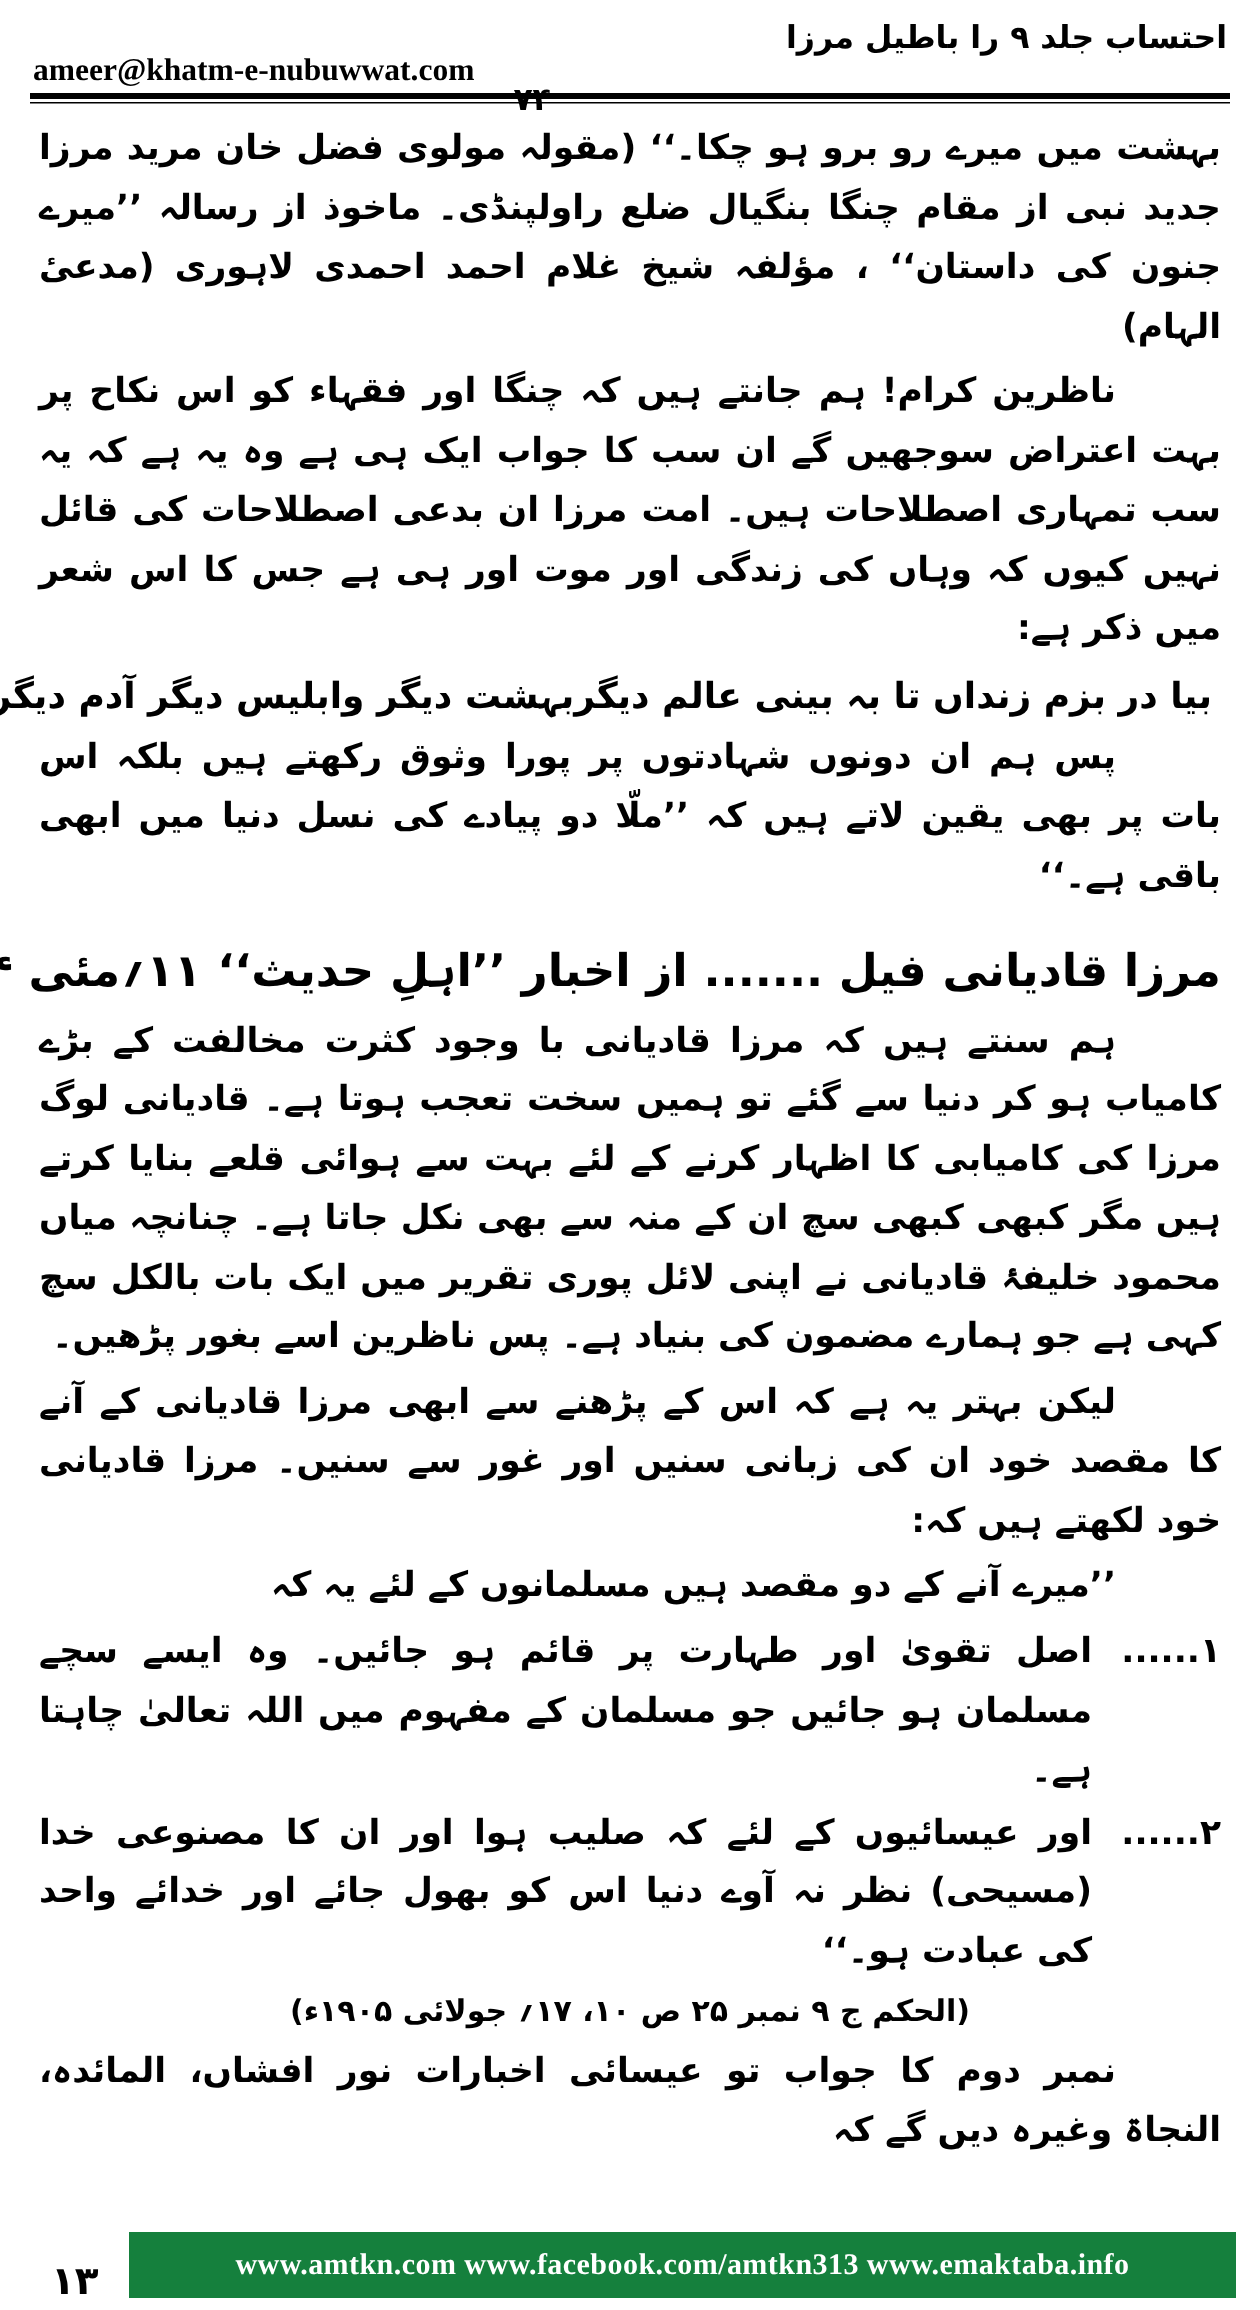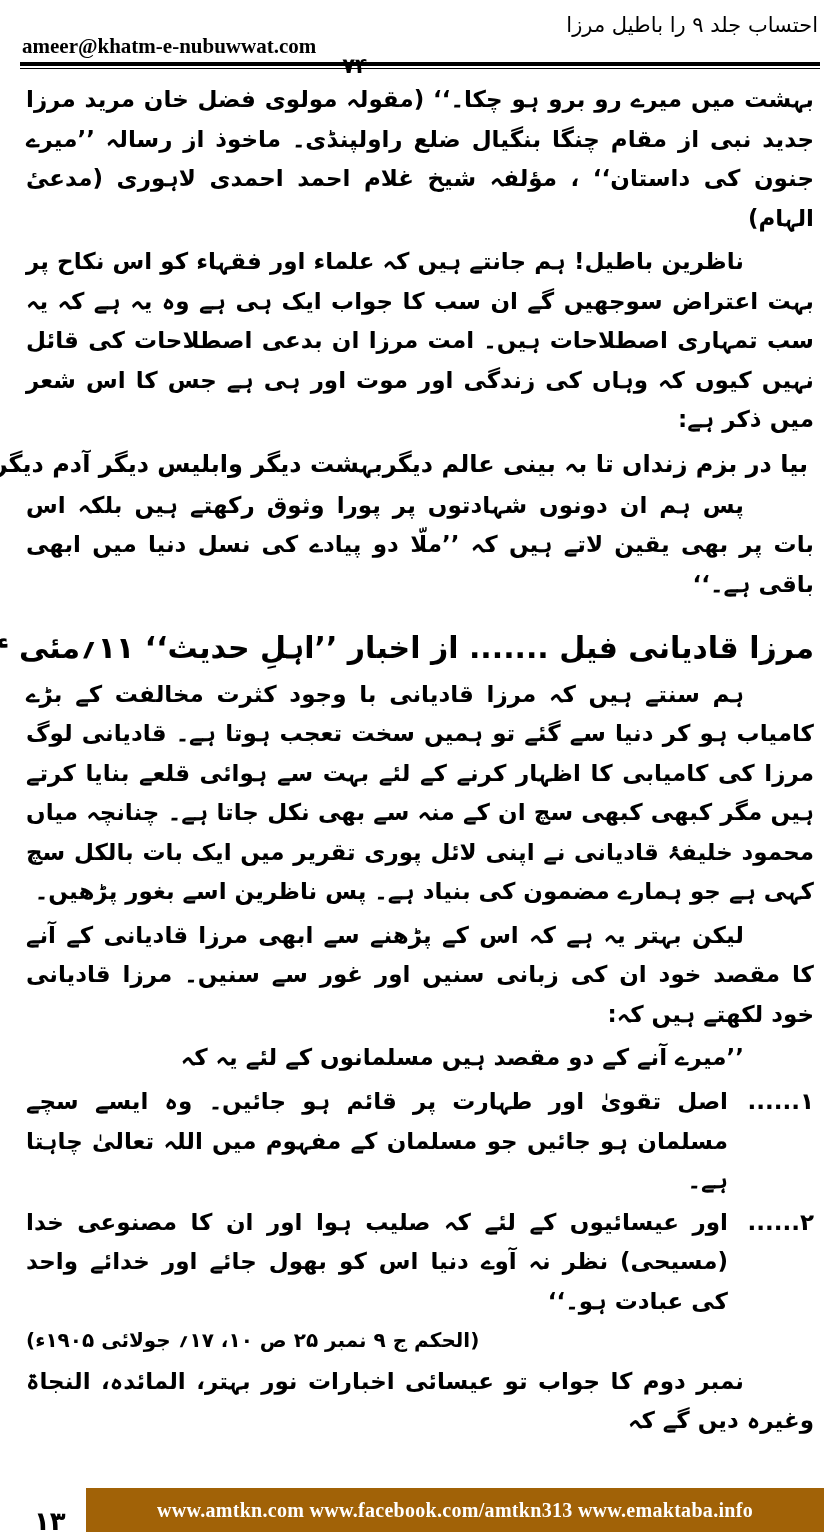--- a/index.html
+++ b/index.html
@@ -29,21 +29,21 @@
     left: 22px;
     right: 22px;
     height: 46px;
     display: flex;
     align-items: flex-start;
     justify-content: space-between;
     direction: rtl;
   }
   .header-book-title {
     font-size: 21px;
-    font-weight: normal;
+    font-weight: bold;
     letter-spacing: 0px;
     white-space: nowrap;
     line-height: 1.1;
     text-align: right;
   }
   .header-left-group {
     display: flex;
     align-items: center;
     gap: 26px;
     direction: rtl;
@@ -150,21 +150,21 @@
     right: 0;
     bottom: 0;
     height: 78px;
   }
   .footer-bar {
     position: absolute;
     left: 86px;
     right: 16px;
     bottom: 8px;
     height: 44px;
-    background: #a16207;
+    background: #15803d;
     color: #ffffff;
     display: flex;
     align-items: center;
     justify-content: center;
     direction: ltr;
   }
   .footer-links {
     font-family: "Liberation Serif", serif;
     font-size: 20px;
     font-weight: bold;
@@ -193,21 +193,21 @@
       <div class="header-email">ameer@khatm-e-nubuwwat.com</div>
     </div>
   </div>
   <div class="rule-top"></div>
   <div class="rule-top2"></div>
 
   <div class="body-area">
 
     <p class="para">بہشت میں میرے رو برو ہو چکا۔‘‘ (مقولہ مولوی فضل خان مرید مرزا جدید نبی از مقام چنگا بنگیال ضلع راولپنڈی۔ ماخوذ از رسالہ ’’میرے جنون کی داستان‘‘ ، مؤلفہ شیخ غلام احمد احمدی لاہوری (مدعیٔ الہام)</p>
 
-    <p class="para indent">ناظرین باطیل! ہم جانتے ہیں کہ علماء اور فقہاء کو اس نکاح پر بہت اعتراض سوجھیں گے ان سب کا جواب ایک ہی ہے وہ یہ ہے کہ یہ سب تمہاری اصطلاحات ہیں۔ امت مرزا ان بدعی اصطلاحات کی قائل نہیں کیوں کہ وہاں کی زندگی اور موت اور ہی ہے جس کا اس شعر میں ذکر ہے:</p>
+    <p class="para indent">ناظرین کرام! ہم جانتے ہیں کہ چنگا اور فقہاء کو اس نکاح پر بہت اعتراض سوجھیں گے ان سب کا جواب ایک ہی ہے وہ یہ ہے کہ یہ سب تمہاری اصطلاحات ہیں۔ امت مرزا ان بدعی اصطلاحات کی قائل نہیں کیوں کہ وہاں کی زندگی اور موت اور ہی ہے جس کا اس شعر میں ذکر ہے:</p>
 
     <div class="couplet">
       <span class="hemistich">بیا در بزم زنداں تا بہ بینی عالم دیگر</span>
       <span class="hemistich">بہشت دیگر وابلیس دیگر آدم دیگر</span>
     </div>
 
     <p class="para indent">پس ہم ان دونوں شہادتوں پر پورا وثوق رکھتے ہیں بلکہ اس بات پر بھی یقین لاتے ہیں کہ ’’ملّا دو پیادے کی نسل دنیا میں ابھی باقی ہے۔‘‘</p>
 
     <h2 class="section-heading">مرزا قادیانی فیل ....... از اخبار ’’اہلِ حدیث‘‘ ۱۱؍مئی ۱۹۳۴ء</h2>
 
@@ -220,23 +220,23 @@
     <div class="numbered">
       <span class="num">۱......</span>
       <span class="txt">اصل تقویٰ اور طہارت پر قائم ہو جائیں۔ وہ ایسے سچے مسلمان ہو جائیں جو مسلمان کے مفہوم میں اللہ تعالیٰ چاہتا ہے۔</span>
     </div>
 
     <div class="numbered">
       <span class="num">۲......</span>
       <span class="txt">اور عیسائیوں کے لئے کہ صلیب ہوا اور ان کا مصنوعی خدا (مسیحی) نظر نہ آوے دنیا اس کو بھول جائے اور خدائے واحد کی عبادت ہو۔‘‘</span>
     </div>
 
-    <p class="para" style="text-align:left; font-size:20px;">(الحکم ج ۹ نمبر ۲۵ ص ۱۰، ۱۷؍ جولائی ۱۹۰۵ء)</p>
-
-    <p class="para indent">نمبر دوم کا جواب تو عیسائی اخبارات نور بہتر، المائدہ، النجاۃ وغیرہ دیں گے کہ</p>
+    <p class="para" style="text-align:center; font-size:20px;">(الحکم ج ۹ نمبر ۲۵ ص ۱۰، ۱۷؍ جولائی ۱۹۰۵ء)</p>
+
+    <p class="para indent">نمبر دوم کا جواب تو عیسائی اخبارات نور افشاں، المائدہ، النجاۃ وغیرہ دیں گے کہ</p>
 
   </div>
 
   <div class="footer">
     <div class="footer-page-number">۱۳</div>
     <div class="footer-bar">
       <span class="footer-links">www.amtkn.com  www.facebook.com/amtkn313  www.emaktaba.info</span>
     </div>
   </div>
 

